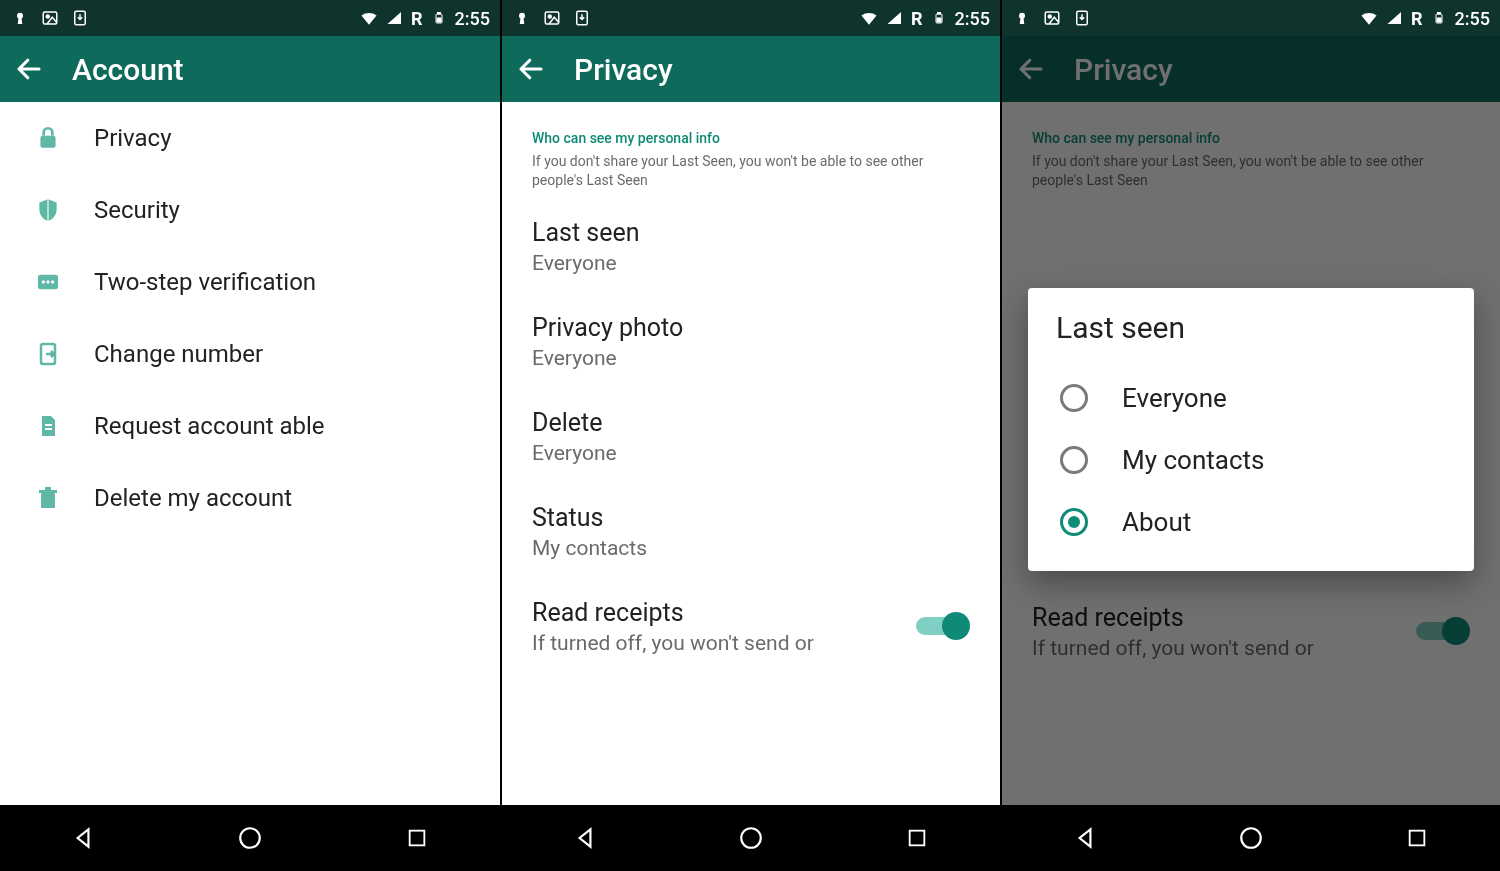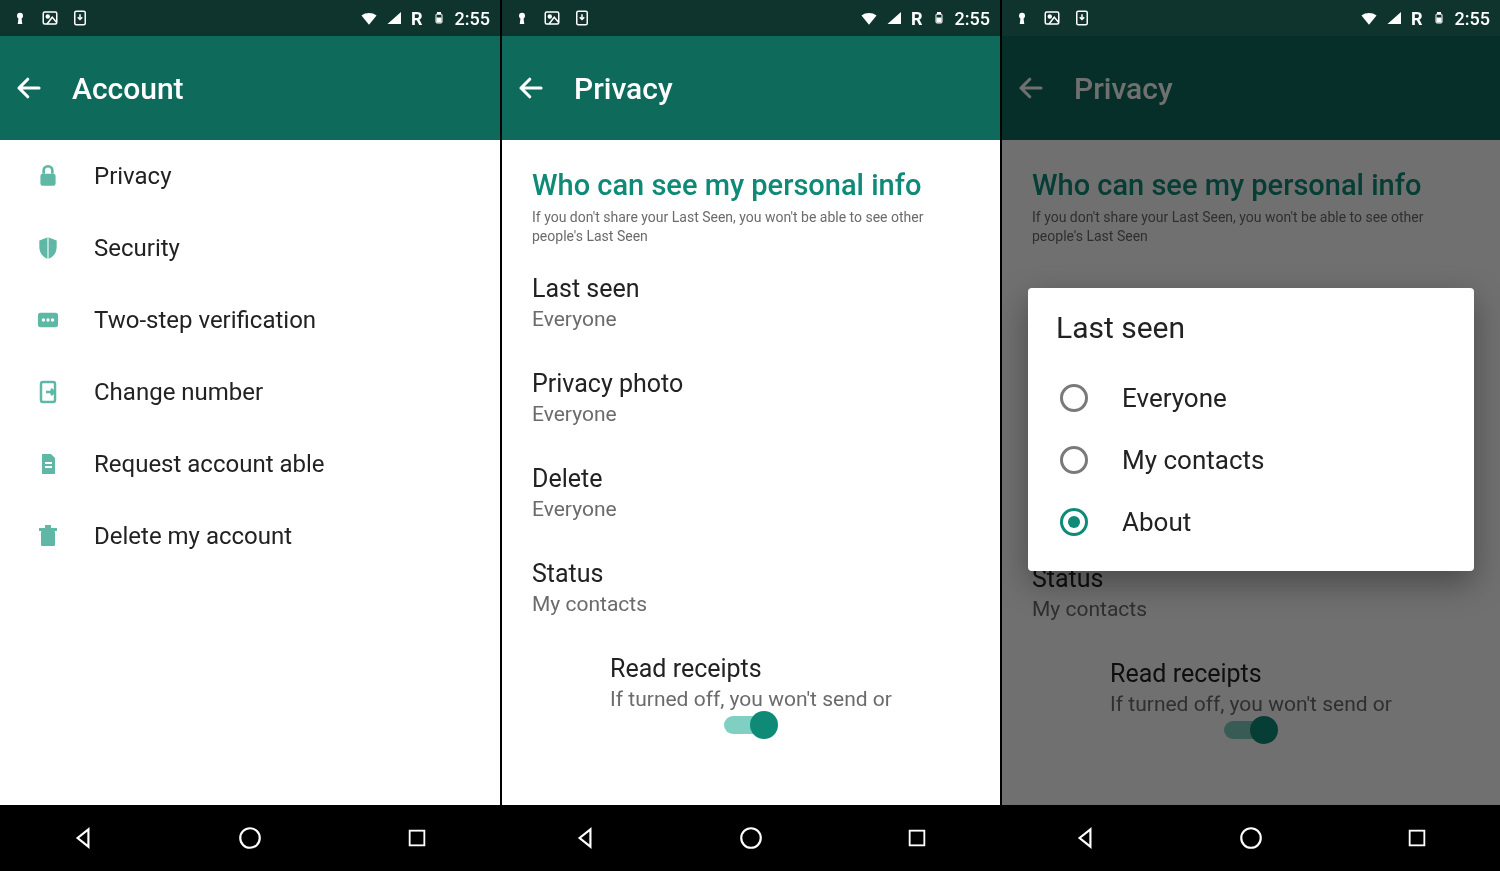--- a/index.html
+++ b/index.html
@@ -31,21 +31,21 @@
     justify-content: space-between;
     padding: 0 10px;
     font-size: 18px;
     font-weight: 500;
   }
   .status-left   { display: flex; gap: 10px; align-items: center; }
   .status-right  { display: flex; gap: 6px; align-items: center; }
   .sb-icon       { width: 20px; height: 20px; display: inline-flex; align-items: center; justify-content: center; }
 
   .app-bar {
-    height: 104px;
+    height: 66px;
     background: #0e6b5c;
     color: #fff;
     display: flex;
     align-items: center;
     padding: 0 14px;
     gap: 28px;
     box-shadow: 0 2px 4px rgba(0,0,0,.25);
   }
   .app-bar .title { font-size: 30px; font-weight: 500; }
 
@@ -55,36 +55,36 @@
     display: flex;
     align-items: center;
     gap: 32px;
     padding: 22px 34px;
   }
   .list-row .icon { width: 28px; color: #5fb7a6; display: flex; justify-content: center; }
   .list-row .text { font-size: 24px; color: #222; }
 
   .section-title {
     color: #0e8a77;
-    font-size: 29px;
+    font-size: 14px;
     font-weight: 500;
     padding: 28px 30px 6px;
   }
   .section-sub {
     color: #6b6b6b;
     font-size: 14px;
     line-height: 1.35;
     padding: 0 30px 8px;
   }
   .pref {
     padding: 20px 30px 18px;
   }
   .pref .ptitle { font-size: 25px; color: #222; }
   .pref .pvalue { font-size: 21px; color: #6b6b6b; margin-top: 4px; }
-  .pref .row2   { display: flex; justify-content: space-between; align-items: center; flex-direction: column; }
+  .pref .row2   { display: flex; justify-content: space-between; align-items: center; }
 
   .switch {
     width: 54px; height: 28px; position: relative;
   }
   .switch .track { width: 44px; height: 18px; background: #7fd0c3; border-radius: 9px; position: absolute; left: 0; top: 5px; }
   .switch .thumb { width: 28px; height: 28px; background: #0e8a77; border-radius: 50%; position: absolute; right: 0; top: 0; }
 
   .nav-bar {
     height: 66px;
     background: #000;

